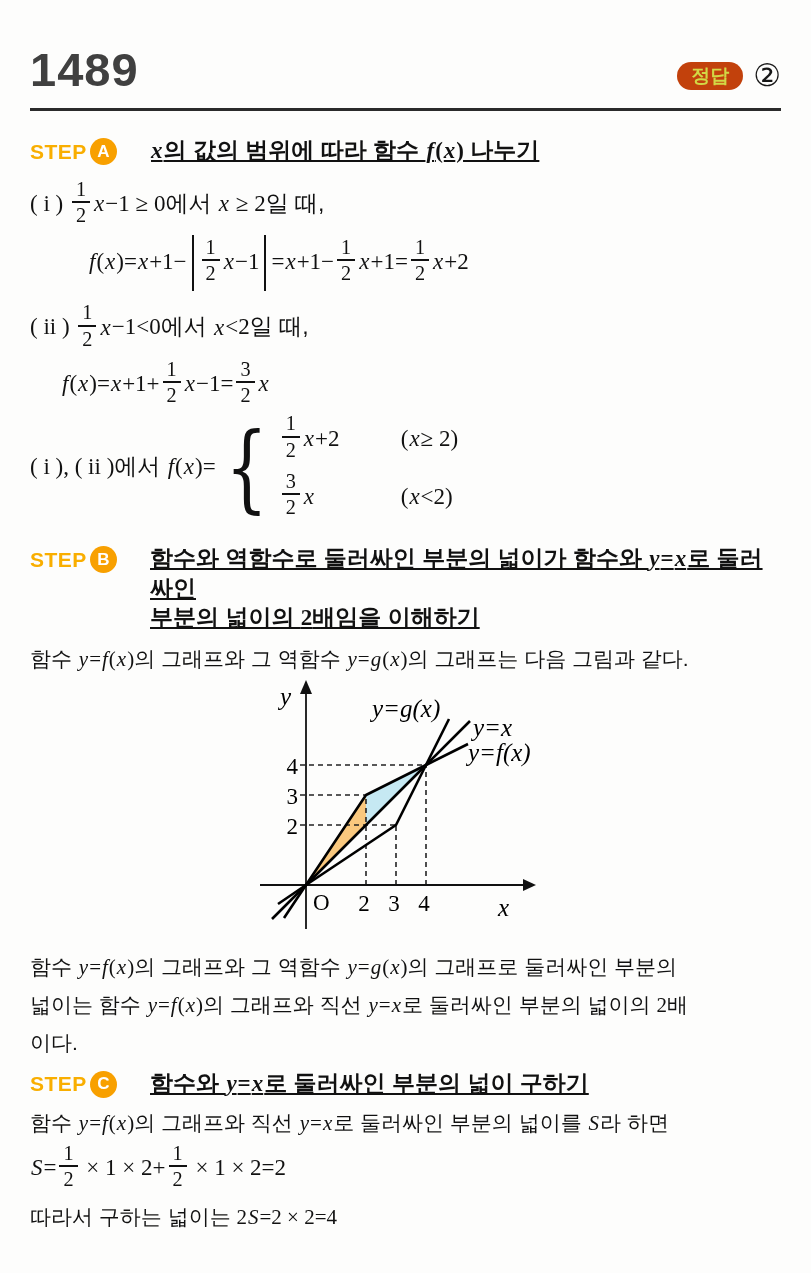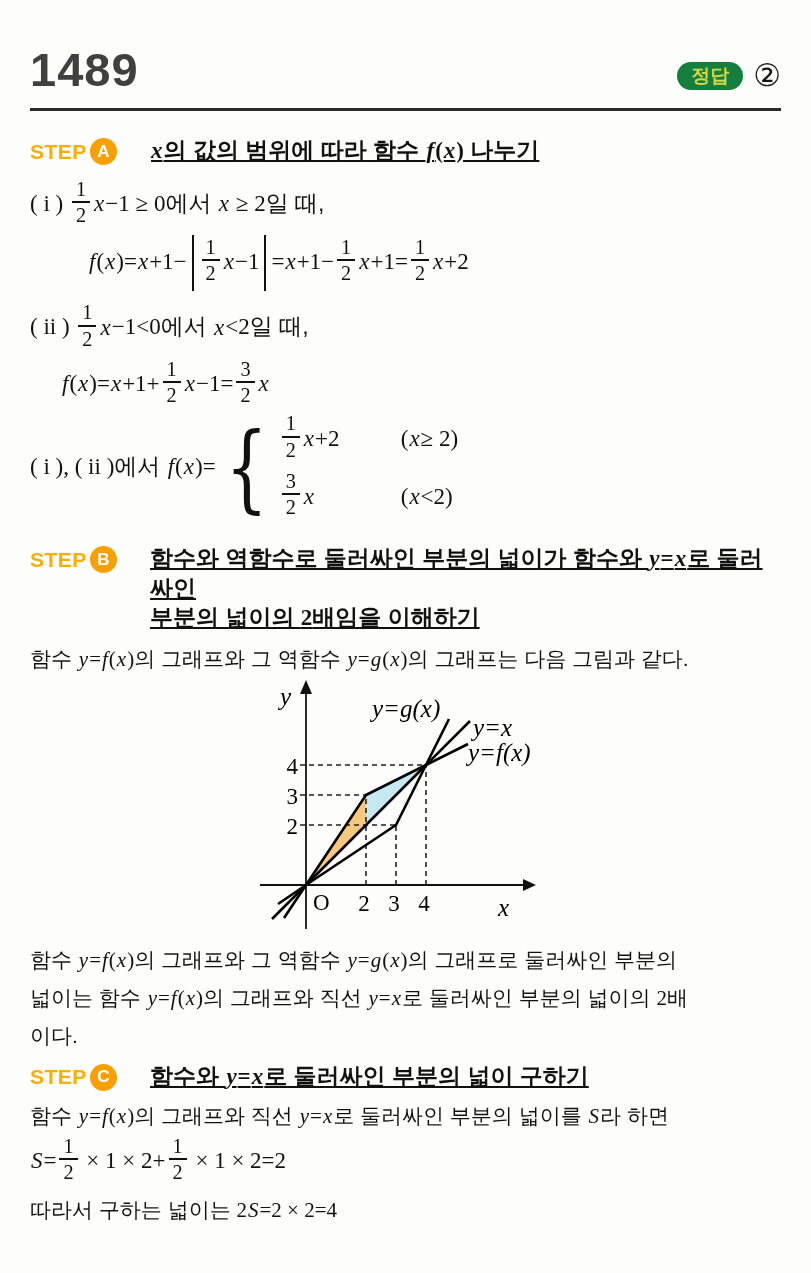--- a/index.html
+++ b/index.html
@@ -3,21 +3,21 @@
 <meta charset="utf-8">
 <style>
   html,body{margin:0;padding:0;background:#ddd;}
   .page{width:811px;height:1273px;background:#fdfdfc;color:#111;
         font-family:"Liberation Sans",sans-serif;box-sizing:border-box;
         padding:46px 30px 0 30px;overflow:hidden;position:relative;}
   
   .header{display:flex;justify-content:space-between;align-items:flex-start;}
   .problem-number{font-size:47px;font-weight:bold;color:#404040;letter-spacing:1px;line-height:1;}
   .answer-group{display:flex;align-items:center;gap:10px;margin-top:14px;}
-  .answer-badge{background:#15803d;color:#d2d845;font-weight:bold;font-size:19px;
+  .answer-badge{background:#c2410c;color:#d2d845;font-weight:bold;font-size:19px;
                 padding:4px 14px 5px;border-radius:17px;line-height:1;}
   .answer-value{font-size:31px;line-height:1;color:#161616;}
   .divider{border-top:3px solid #2b2b2b;margin-top:15px;}
   
   .step-header{display:flex;margin-top:25px;align-items:flex-start;}
   .step-label{display:flex;align-items:center;flex:0 0 120px;margin-top:2px;}
   .step-word{color:#f9ae00;font-weight:bold;font-size:21px;letter-spacing:.5px;}
   .step-badge{display:inline-flex;width:27px;height:27px;border-radius:50%;background:#f8a000;
               color:#fff;font-weight:bold;font-size:17px;align-items:center;justify-content:center;
               margin-left:3px;flex:0 0 auto;}
@@ -44,21 +44,21 @@
   .ccond{display:flex;align-items:center;}
   
   #line-i{margin-top:15px;}
   #eq-i{margin-top:6px;margin-left:58px;}
   #line-ii{margin-top:13px;}
   #eq-ii{margin-top:8px;margin-left:31px;}
   #piecewise{margin-top:6px;}
   #stepB{margin-top:23px;}
   #paraB-intro{margin-top:13px;}
   .figure{margin-top:3px;margin-left:208px;}
-  #paraB-1{}
+  #paraB-1{margin-top:7px;}
   #stepC{margin-top:7px;}
   #paraC-intro{margin-top:11px;}
   #eq-s{margin-top:9px;}
   #final-line{margin-top:11px;}
   svg text{font-family:"Liberation Serif",serif;}
   .svg-it{font-style:italic;}
 </style>
 </head>
 <body>
 

